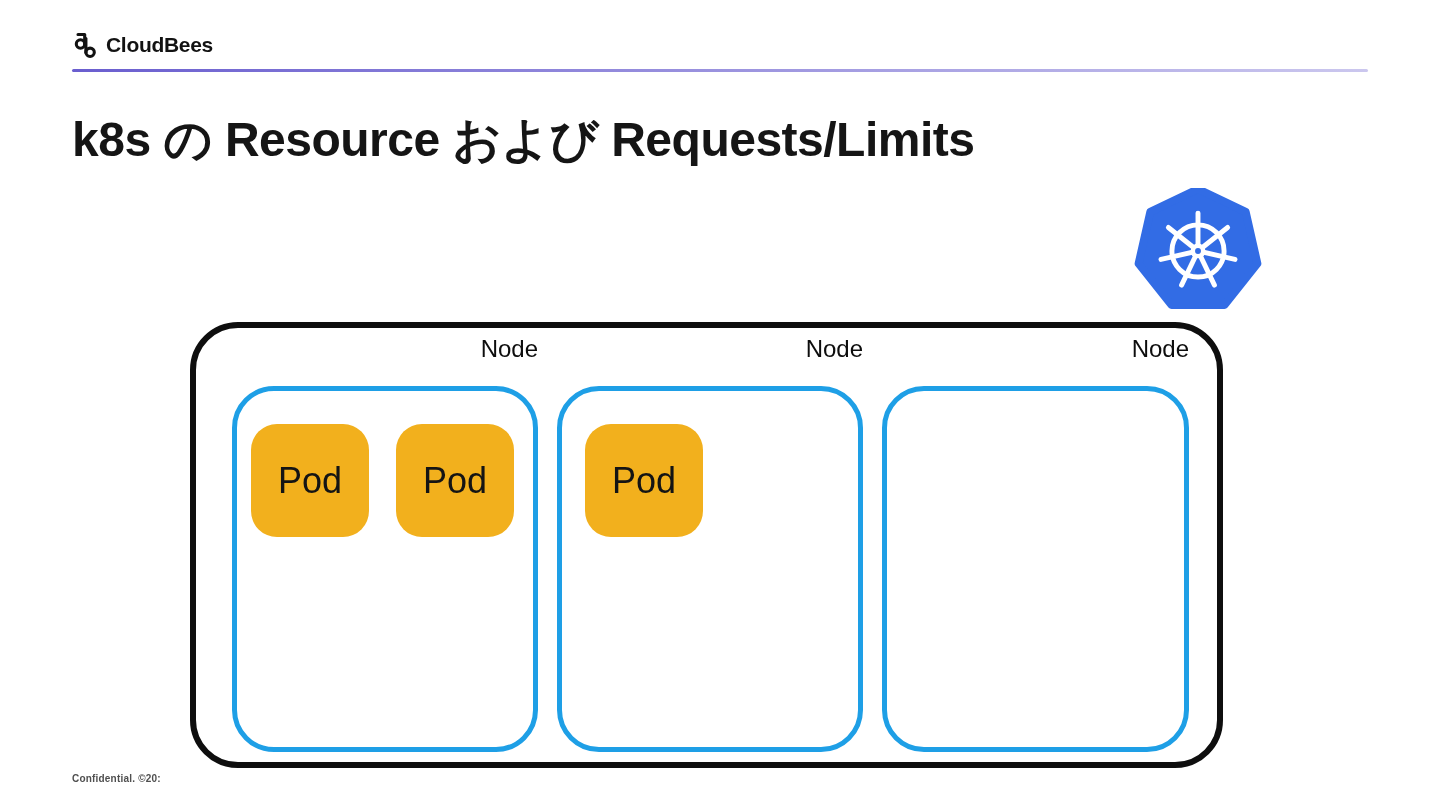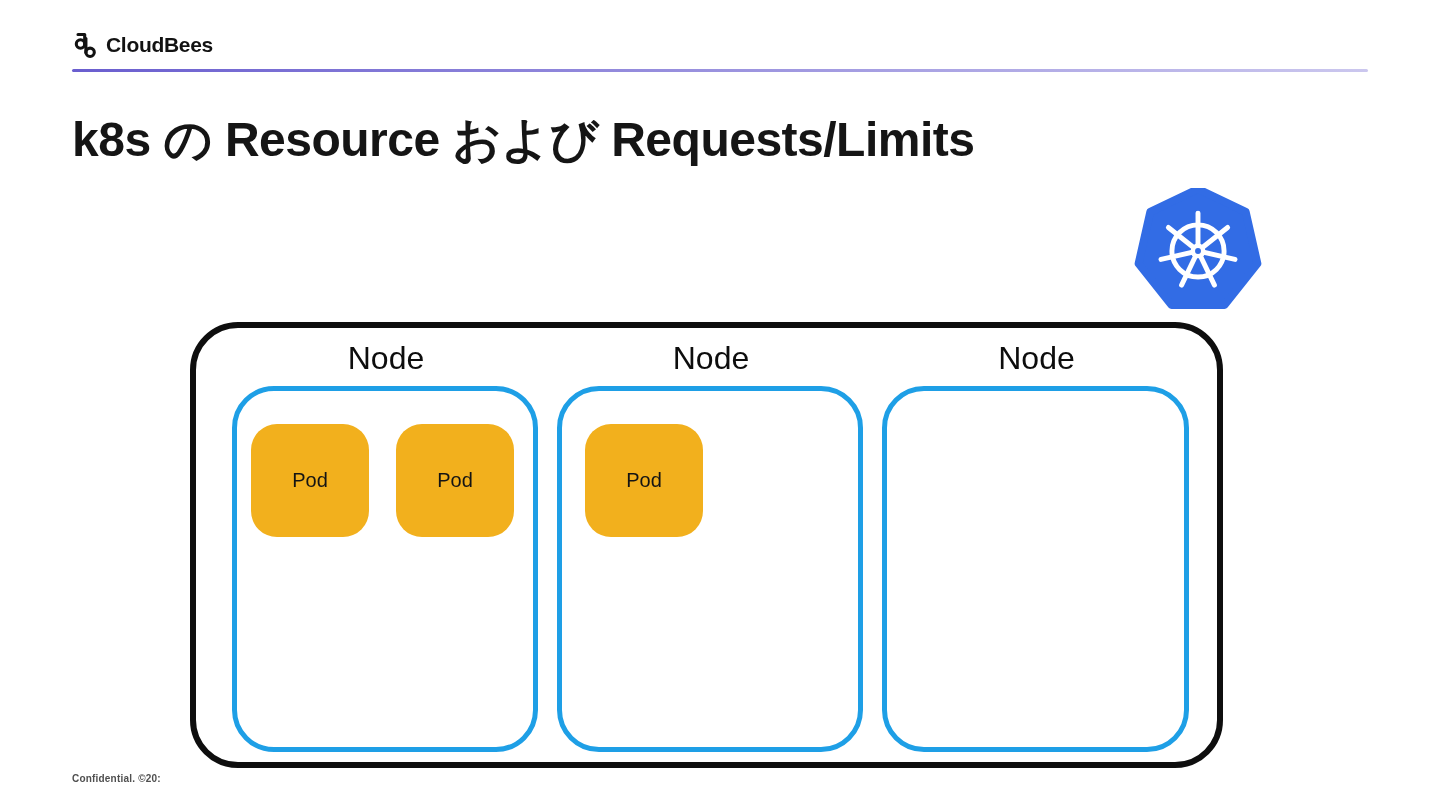--- a/index.html
+++ b/index.html
@@ -41,39 +41,39 @@
   
   .k8s-logo{
     position:absolute;left:1134px;top:188px;width:128px;height:124px;
   }
   
   .cluster{
     position:absolute;left:190px;top:322px;width:1033px;height:446px;
     border:6px solid #0e0e0e;border-radius:48px;background:#ffffff;
   }
   .node-label{
-    position:absolute;top:10px;height:40px;
-    font-size:32px;font-weight:500;color:#0d0d0d;
-    text-align:center;line-height:40px;
+    position:absolute;top:1px;height:40px;
+    font-size:24px;font-weight:500;color:#0d0d0d;
+    text-align:right;line-height:40px;
   }
   .node-label.n1{left:38px;width:304px;}
   .node-label.n2{left:363px;width:304px;}
   .node-label.n3{left:688px;width:305px;}
   .node-box{
     position:absolute;top:58px;height:366px;
     border:5px solid var(--node-border);border-radius:42px;background:#ffffff;
   }
   .node-box.n1{left:36px;width:306px;}
   .node-box.n2{left:361px;width:306px;}
   .node-box.n3{left:686px;width:307px;}
   .pod{
     position:absolute;top:33px;width:118px;height:113px;
     background:var(--pod-fill);border-radius:26px;
     display:flex;align-items:center;justify-content:center;
-    font-size:20px;font-weight:400;color:#141414;
+    font-size:36px;font-weight:400;color:#141414;
   }
   .pod.p1{left:14px;}
   .pod.p2{left:159px;}
   .pod.p3{left:23px;}
   
   .footer-note{
     position:absolute;left:72px;top:773px;
     font-size:10px;color:#4f4f4f;letter-spacing:0.2px;font-weight:bold;
   }
 </style>

